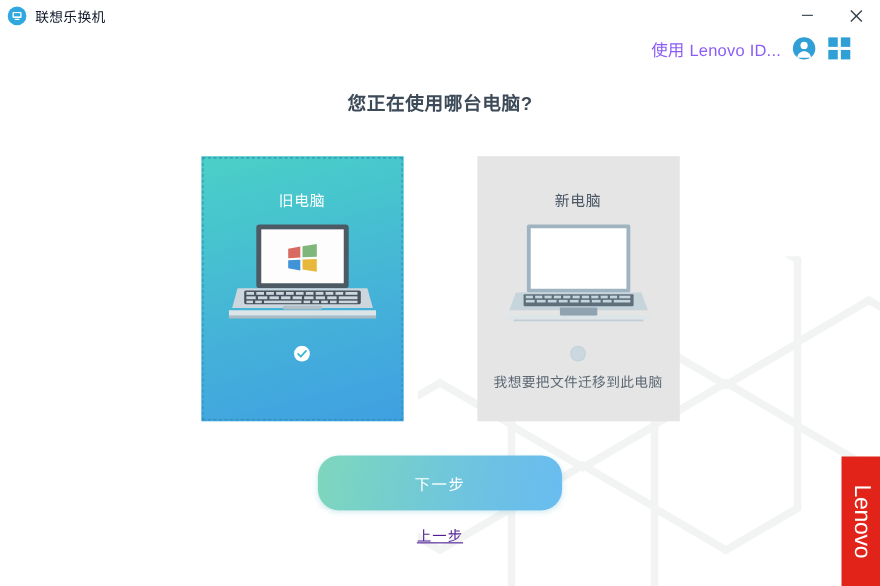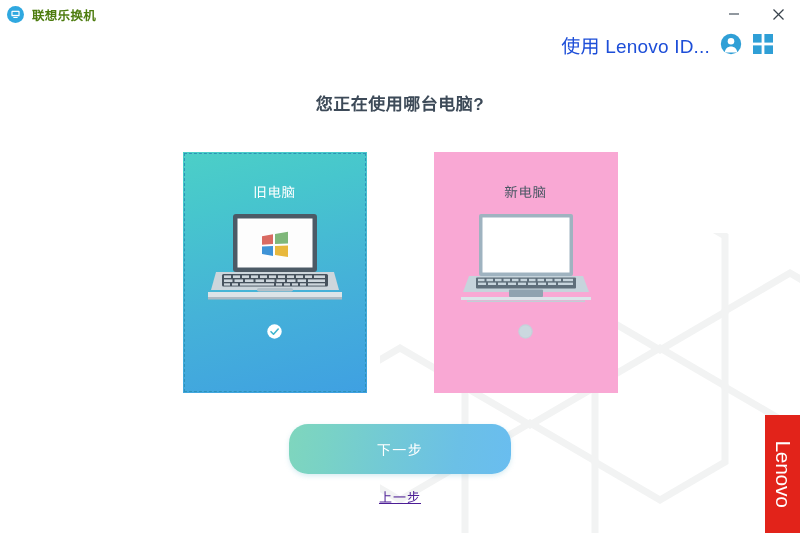--- a/index.html
+++ b/index.html
@@ -45,23 +45,22 @@
     background: #2fa8e0;
     display: flex;
     align-items: center;
     justify-content: center;
     flex: none;
   }
   #app-icon svg { display: block; }
   #app-title {
     margin-left: 8px;
     font-size: 12.5px;
-    color: #4d7c0f;
+    color: #0f172a;
     letter-spacing: .3px;
-    font-weight: bold;
   }
   #winbtns {
     margin-left: auto;
     display: flex;
     align-items: center;
     height: 28px;
   }
   .winbtn {
     width: 44px;
     height: 28px;
@@ -77,35 +76,35 @@
     position: relative;
     z-index: 5;
     height: 32px;
     display: flex;
     align-items: center;
     justify-content: flex-end;
     padding-right: 26px;
     gap: 10px;
   }
   #lenovo-id-text {
-    font-size: 19px;
-    color: #1d4ed8;
+    font-size: 15px;
+    color: #8b5cf6;
     letter-spacing: .2px;
   }
   #avatar-icon, #grid-icon { display: block; cursor: pointer; }
 
   
   #heading {
     position: relative;
     z-index: 5;
     text-align: center;
     font-size: 17px;
     font-weight: bold;
     color: #3d4a58;
-    margin-top: 30px;
+    margin-top: 20px;
     letter-spacing: .5px;
   }
 
   
   #cards {
     position: relative;
     z-index: 5;
     margin-top: 37px;
     display: flex;
     justify-content: center;
@@ -119,21 +118,21 @@
     display: flex;
     flex-direction: column;
     align-items: center;
   }
   .card.selected {
     background: linear-gradient(165deg, #4ccfc7 0%, #47c6cd 22%, #45b2d8 58%, #3fa0e2 100%);
     outline: 1px dashed #2f93b8;
     outline-offset: -2px;
   }
   .card.unselected {
-    background: #f9a8d4;
+    background: #e5e5e5;
   }
   .card-title {
     margin-top: 29px;
     font-size: 13.5px;
     letter-spacing: .6px;
   }
   .card.selected .card-title { color: #ffffff; }
   .card.unselected .card-title { color: #4a5764; }
 
   .laptop-wrap {
@@ -382,20 +381,21 @@
       </svg>
     </div>
 
     <div class="radio">
       <svg width="15" height="15" viewBox="0 0 15 15">
         <circle cx="7.5" cy="7.5" r="7.2" fill="#c4d2da"></circle>
         <circle cx="7.5" cy="7.5" r="6" fill="#cbd8df"></circle>
       </svg>
     </div>
 
+    <div class="card-caption">我想要把文件迁移到此电脑</div>
   </div>
 </div>
 
 <div id="next-wrap">
   <button id="next-button">下一步</button>
 </div>
 
 <div id="back-wrap">
   <span id="back-link">上一步</span>
 </div>

